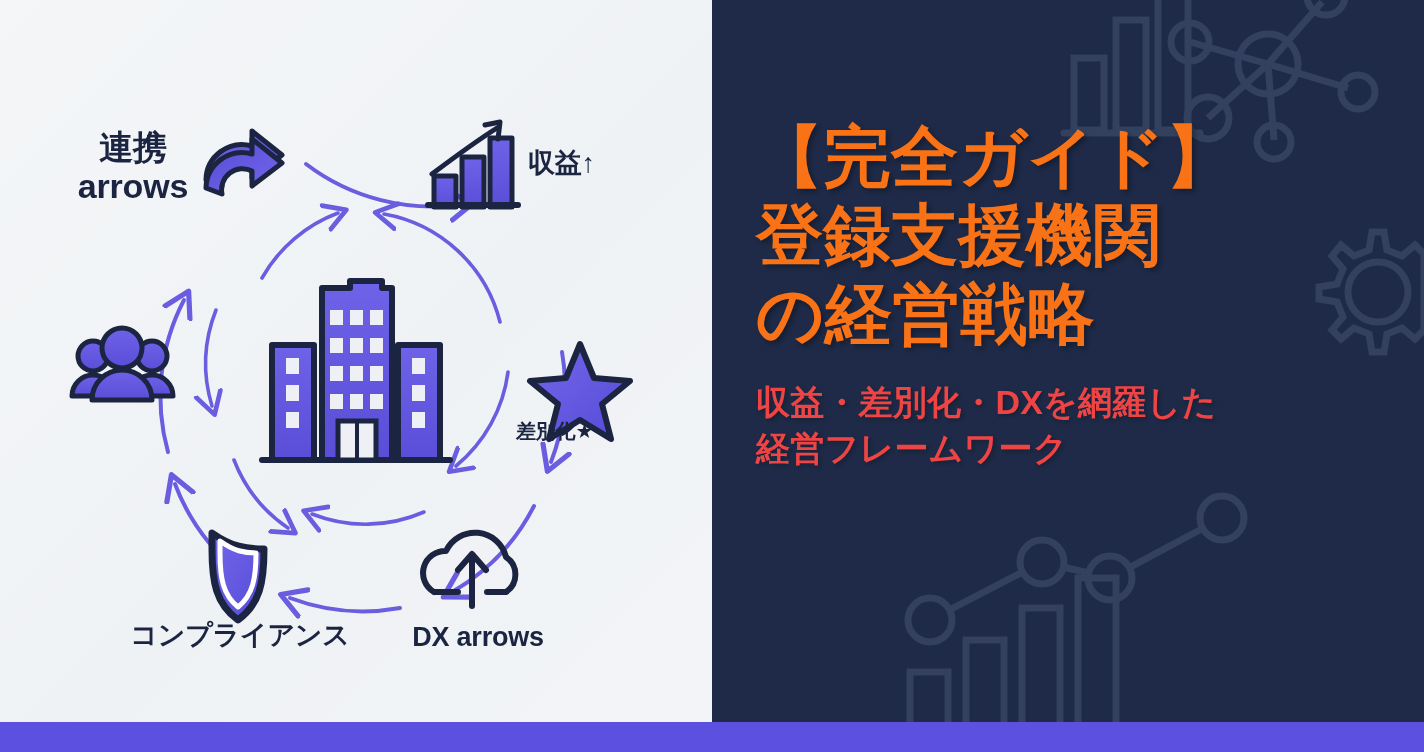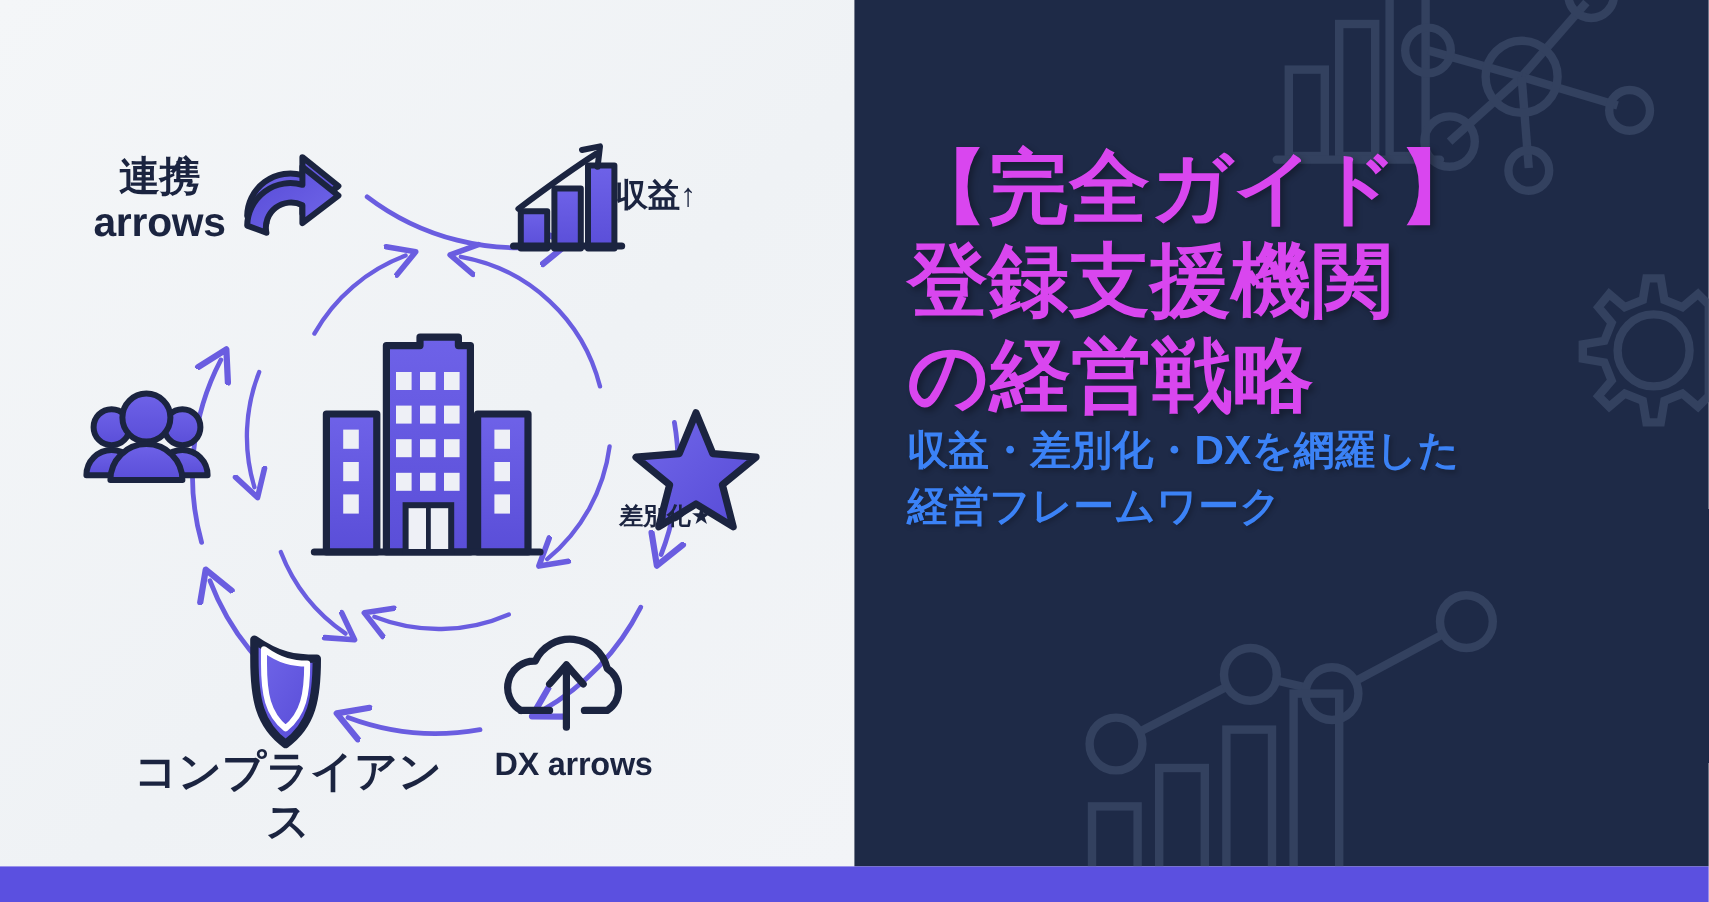--- a/index.html
+++ b/index.html
@@ -29,52 +29,53 @@
   .node-label {
     position: absolute;
     color: #1b2440;
     font-weight: 700;
     text-align: center;
     white-space: pre-line;
     line-height: 1.16;
     letter-spacing: -0.2px;
   }
   #label-renkei   { left: 48px;  top: 128px; width: 170px; font-size: 34px; }
-  #label-shueki   { left: 513px; top: 148px; width: 160px; font-size: 27px; text-align: left; }
+  #label-shueki   { left: 528px; top: 148px; width: 160px; font-size: 27px; text-align: left; }
   #label-sabetsu  { left: 516px; top: 420px; width: 160px; font-size: 20px; text-align: left; }
   #label-dx       { left: 388px; top: 622px; width: 180px; font-size: 27px; }
-  #label-compli   { left: 100px; top: 622px; width: 280px; font-size: 36px; }
+  #label-compli   { left: 100px; top: 622px; width: 280px; font-size: 27px; font-family: Liberation Mono, monospace; }
   #label-gaikoku  { left: 42px;  top: 418px; width: 160px; font-size: 27px; }
 
   
   #right-panel {
     position: absolute;
     left: 712px; top: 0;
     width: 712px; height: 722px;
     background: #1e2a47;
     overflow: hidden;
   }
   #decor-svg { position: absolute; left: 0; top: 0; width: 712px; height: 722px; }
 
   #right-content {
     position: absolute;
     left: 44px; top: 118px;
     width: 640px;
   }
   #main-title {
-    color: #d946ef;
+    color: #f97316;
     font-size: 67px;
     font-weight: 700;
     line-height: 1.17;
     letter-spacing: 0.5px;
     white-space: pre-line;
     text-shadow: 3px 3px 5px rgba(0,0,0,0.30);
   }
   #subtitle {
-    color: #3b82f6;
+    margin-top: 26px;
+    color: #ef4444;
     font-size: 34px;
     font-weight: 700;
     line-height: 1.36;
     letter-spacing: 0.2px;
     white-space: pre-line;
     text-shadow: 2px 2px 4px rgba(0,0,0,0.25);
   }
 
   
   #accent-bar {

